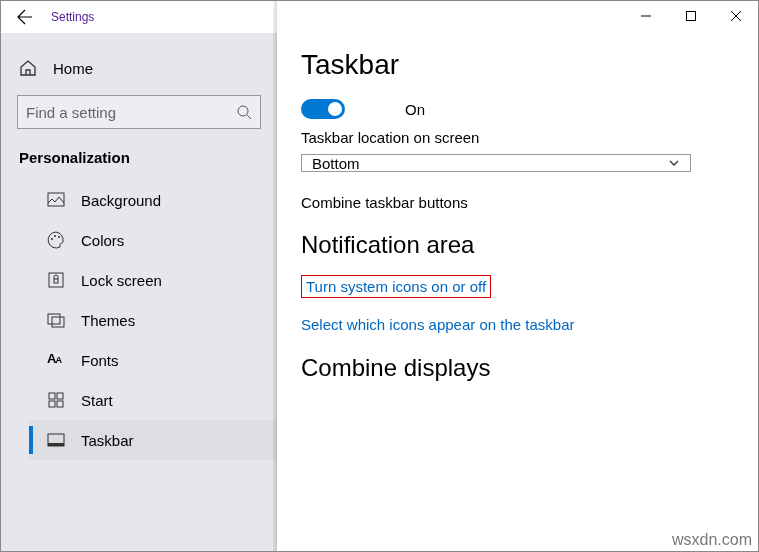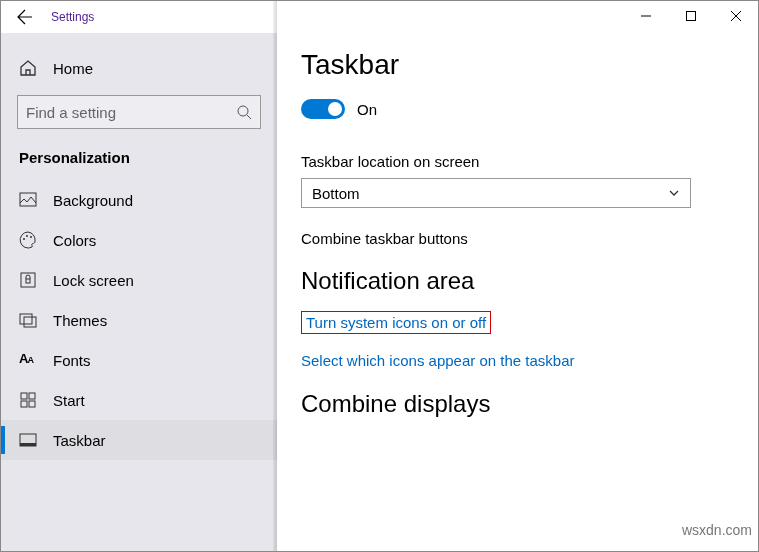--- a/index.html
+++ b/index.html
@@ -11,39 +11,39 @@
   .win-btn { width: 45px; height: 30px; display: flex; align-items: center; justify-content: center; cursor: pointer; }
   .content { display: flex; height: calc(100% - 32px); }
   .sidebar { width: 276px; background: #e6e6ec; display: flex; flex-direction: column; padding-top: 18px; position: relative; }
   .sidebar::after { content: ""; position: absolute; right: 0; top: -32px; bottom: 0; width: 4px; background: linear-gradient(to right, rgba(0,0,0,0.05), rgba(0,0,0,0.15)); }
   .home { display: flex; align-items: center; padding: 8px 18px; font-size: 15px; cursor: pointer; }
   .home svg { margin-right: 16px; }
   .search { margin: 10px 16px 14px; height: 34px; border: 1px solid #999; background: #eeeef2; display: flex; align-items: center; padding: 0 8px; position: relative; }
   .search input { flex: 1; border: none; background: transparent; font-size: 15px; color: #555; outline: none; }
   .search input::placeholder { color: #666; }
   .cat { padding: 6px 18px 14px; font-size: 15px; font-weight: 700; }
-  .nav { display: flex; flex-direction: column; }
+  .nav { display: flex; flex-direction: column; margin-left: 28px; }
   .nav-item { display: flex; align-items: center; padding: 11px 18px; font-size: 15px; cursor: pointer; position: relative; }
   .nav-item svg, .nav-item .icon { margin-right: 16px; width: 18px; height: 18px; flex-shrink: 0; }
   .nav-item.active::before { content:""; position: absolute; left: 0; top: 6px; bottom: 6px; width: 4px; background: #0078d4; }
   .nav-item.active { background: rgba(0,0,0,0.04); }
   .main { flex: 1; padding: 16px 0 0 24px; overflow: hidden; }
   h1 { font-size: 28px; font-weight: 400; margin-bottom: 18px; }
-  .toggle-row { display: flex; align-items: center; margin-bottom: 34px; }
+  .toggle-row { display: flex; align-items: center; margin-bottom: 10px; gap: 48px; }
   .toggle { width: 44px; height: 20px; border-radius: 10px; background: #0078d4; position: relative; margin-right: 12px; cursor: pointer; }
   .toggle::after { content:""; position:absolute; right:3px; top:3px; width:14px; height:14px; border-radius:50%; background:#fff; }
   .toggle-label { font-size: 15px; }
   .field-label { font-size: 15px; margin-bottom: 8px; }
-  .select { border: 1px solid #999; height: 30px; display: flex; align-items: center; justify-content: space-between; padding: 0 10px; width: 390px; font-size: 15px; margin-bottom: 22px; cursor: pointer; background: #fff; }
+  .select { border: 1px solid #999; height: 18px; display: flex; align-items: center; justify-content: space-between; padding: 0 10px; width: 390px; font-size: 15px; margin-bottom: 22px; cursor: pointer; background: #fff; }
   .select svg { flex-shrink: 0; }
   .link { color: #0067c0; font-size: 15px; cursor: pointer; display: inline-block; }
   .link-row { margin-bottom: 18px; }
   h2 { font-size: 24px; font-weight: 400; margin: 20px 0 16px; }
   .highlighted { border: 1px solid #d40000; padding: 2px 4px; display: inline-block; }
-  .watermark { position: absolute; right: 6px; bottom: 13px; font-size: 14px; color: #777; }
+  .watermark { position: absolute; right: 6px; bottom: 2px; font-size: 16px; color: #777; }
 </style>
 </head>
 <body>
 
 <div class="titlebar">
   <div class="back-btn">
     <svg width="16" height="16" viewBox="0 0 16 16">
         <path d="M8 1 1 8l7 7M1 8h14" stroke="#000" stroke-width="1.2" fill="none"></path>
       </svg>
   </div>

